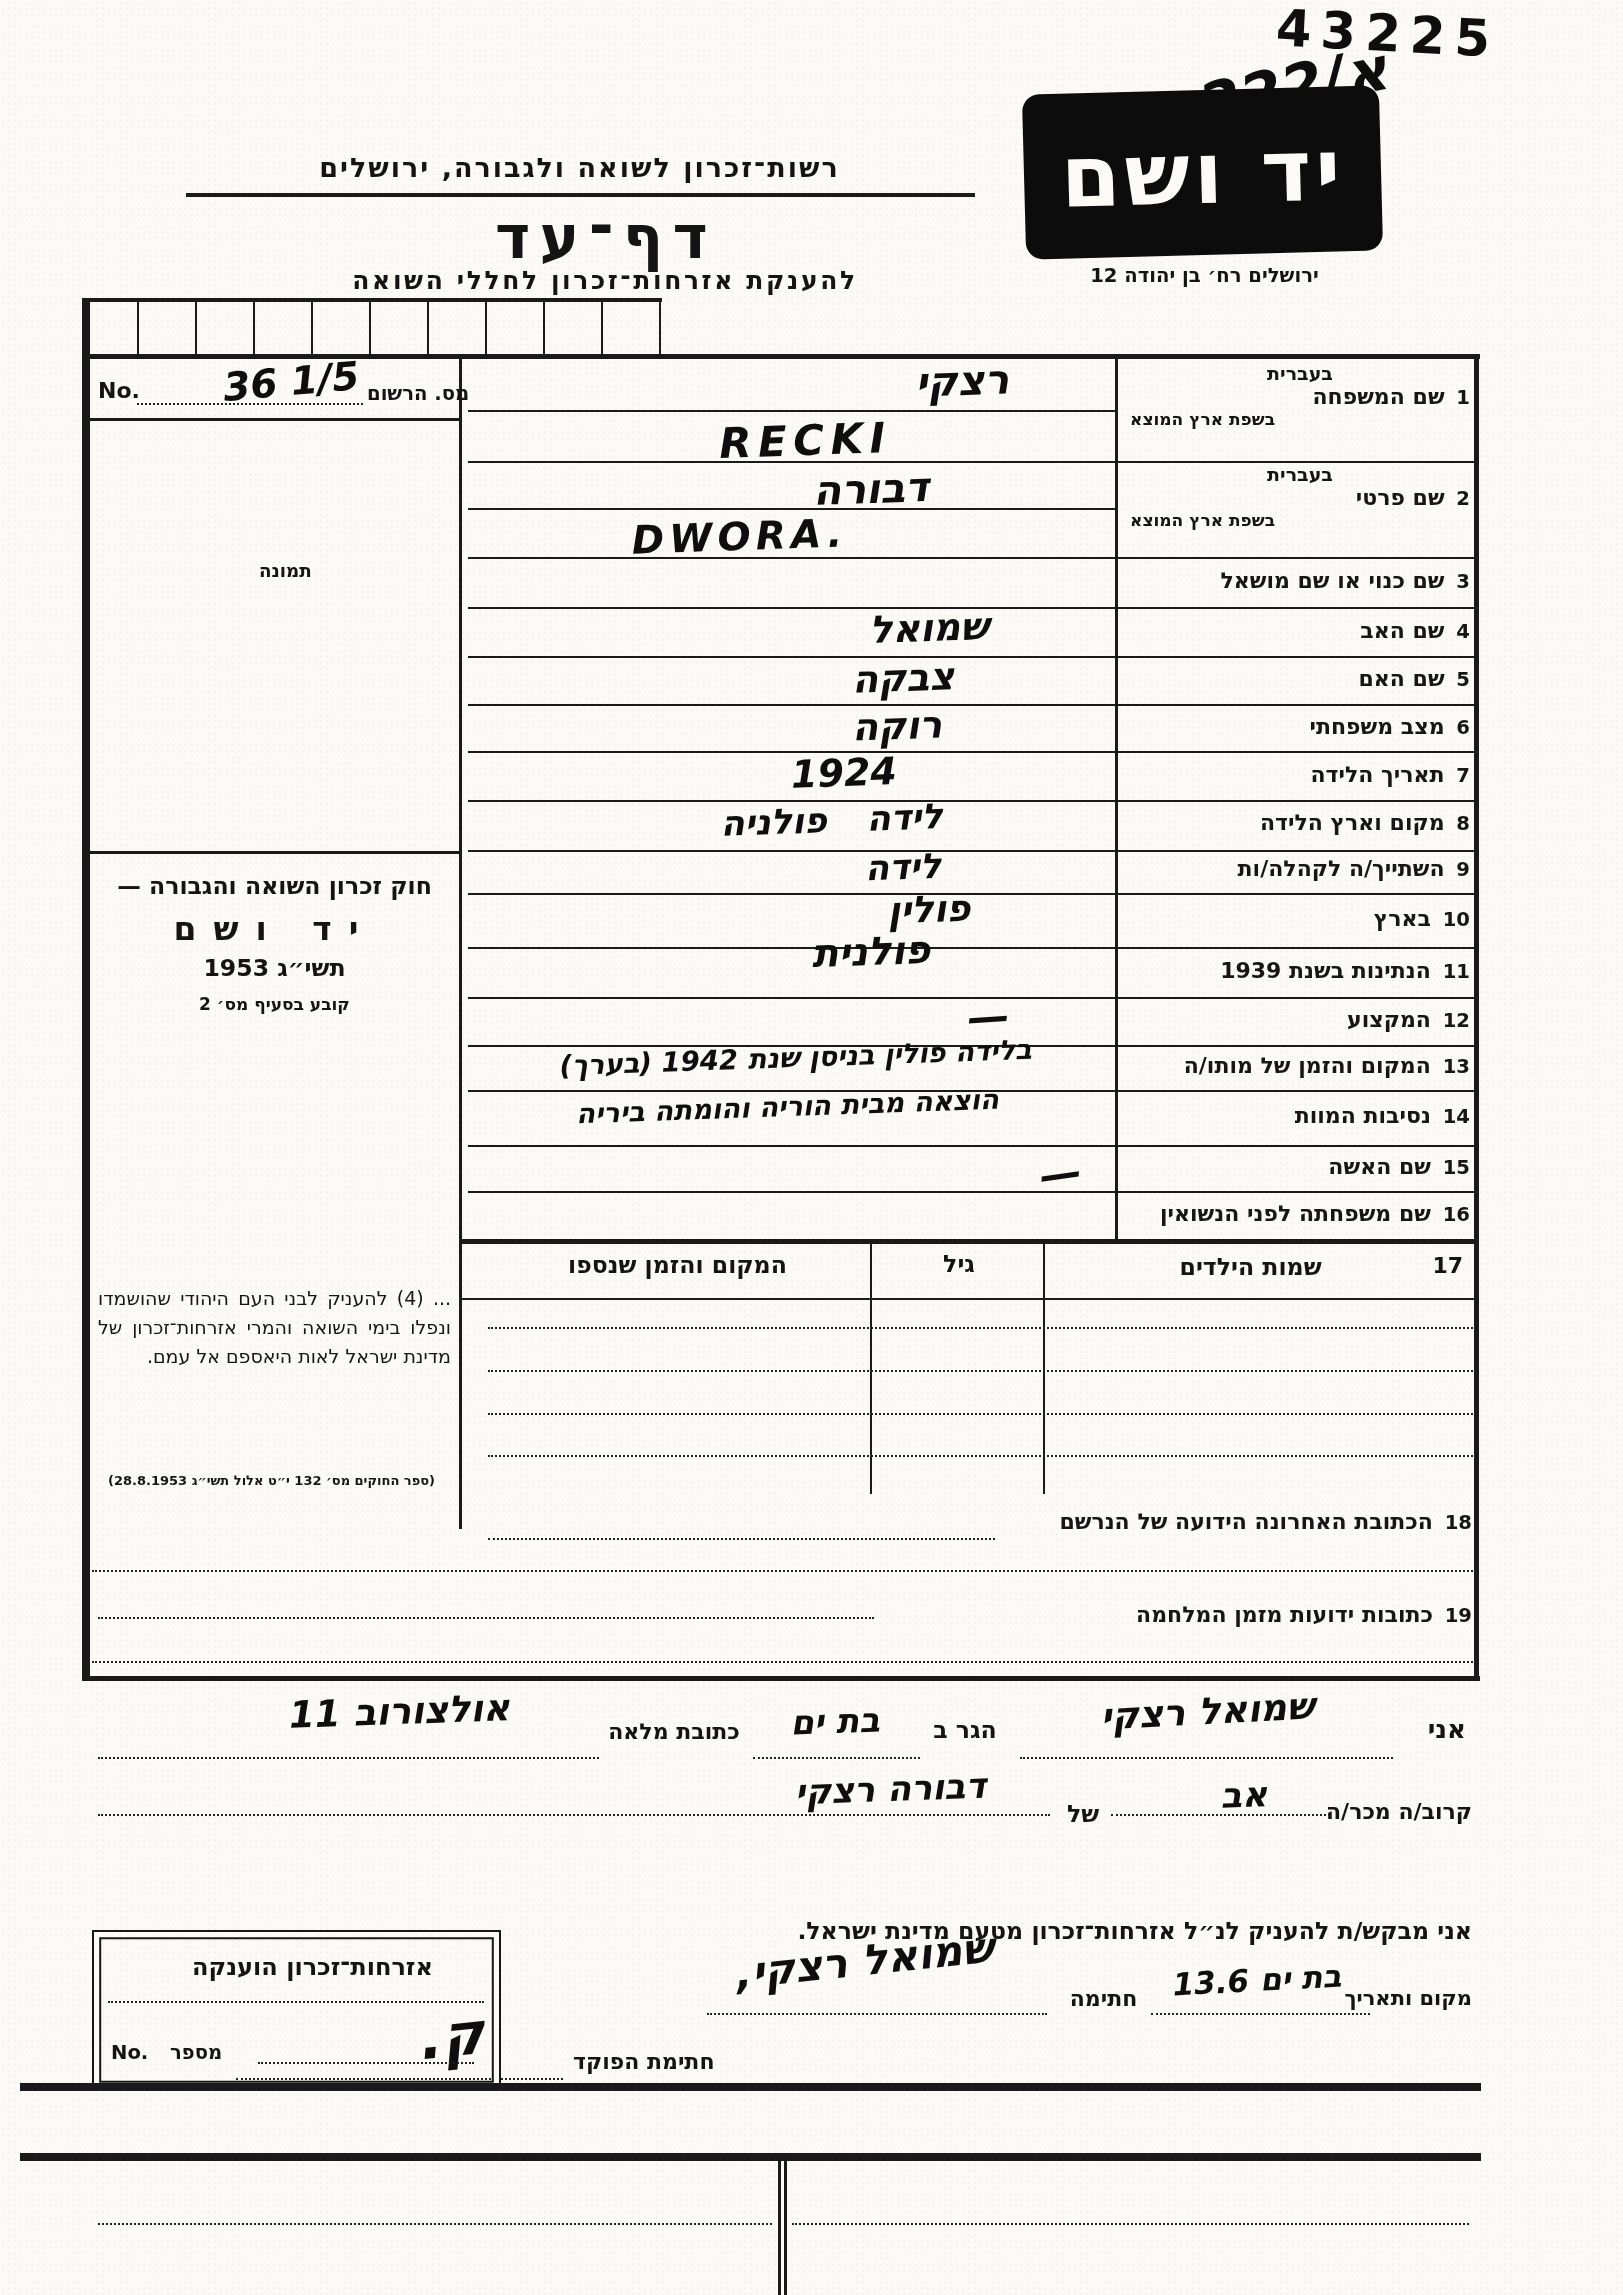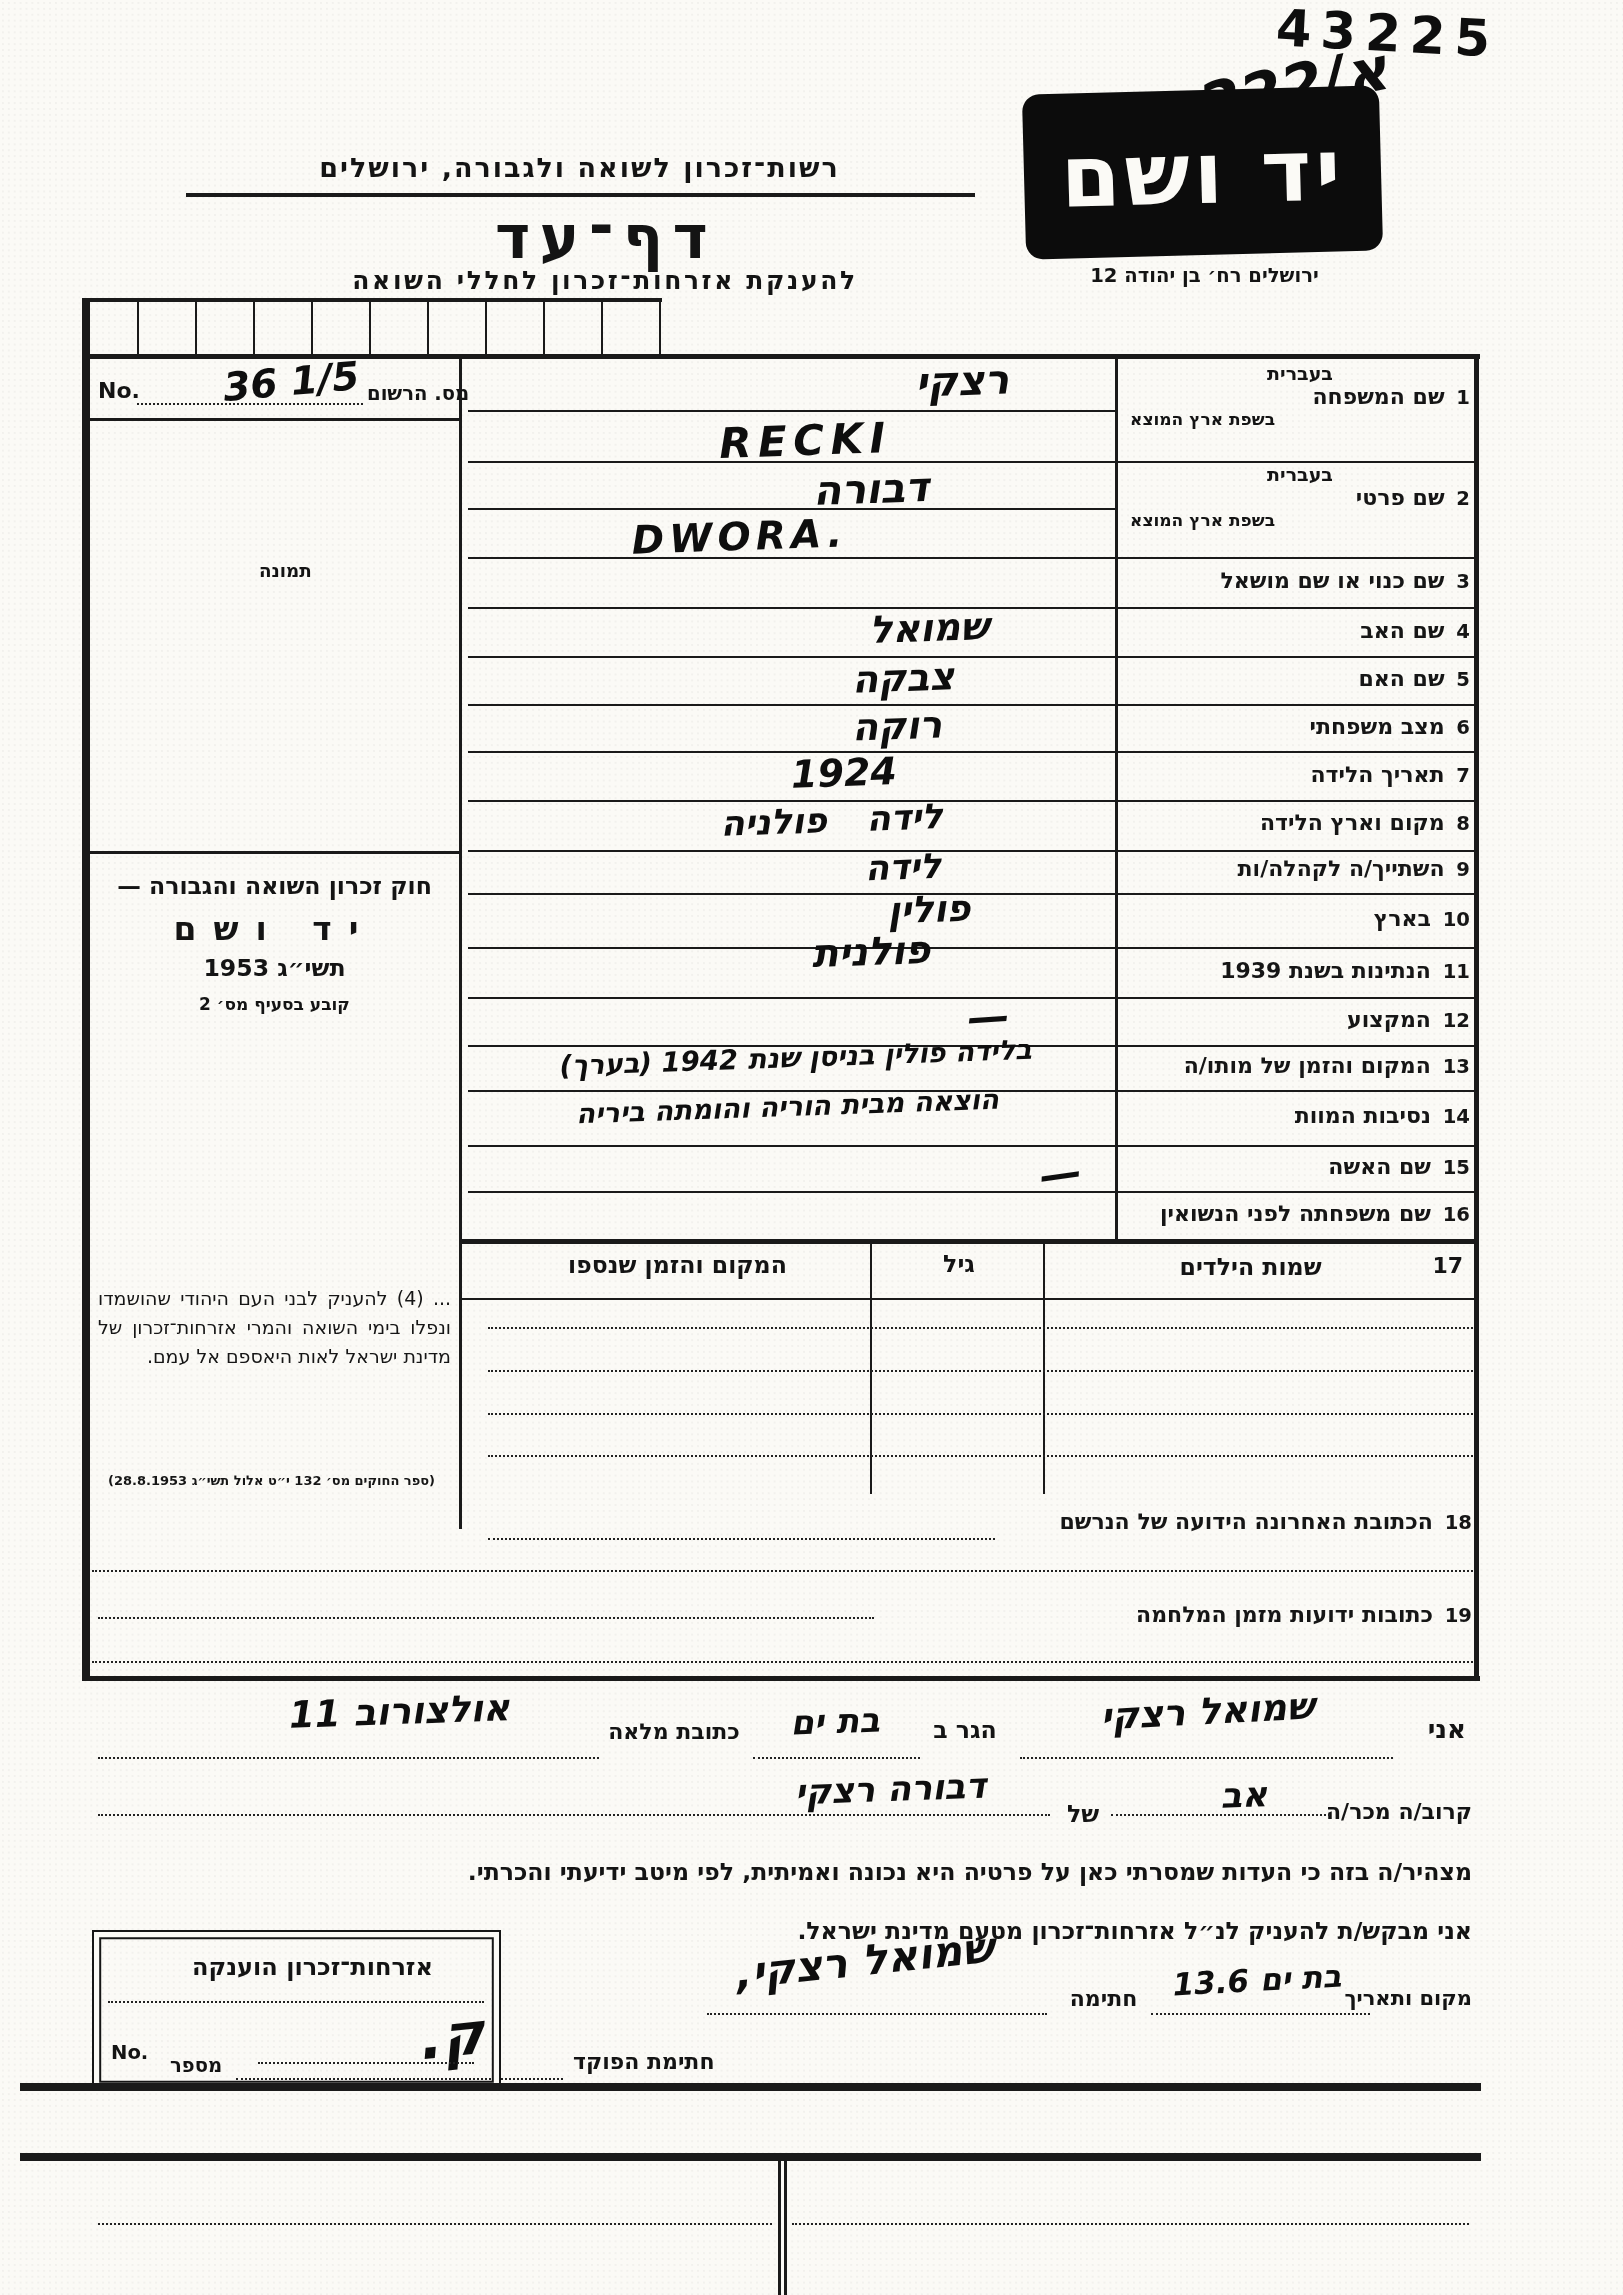--- a/index.html
+++ b/index.html
@@ -216,38 +216,37 @@
   <div class="abs hw ctr nw" style="left:190px;top:1690px;width:419px;font-size:37px;transform:rotate(-2deg);">אולצורוב 11</div>
   <div class="abs dots" style="left:98px;top:1757px;width:501px;"></div>
 
   <div class="abs lbl nw" style="right:151px;top:1799px;font-size:22px;">קרוב/ה מכר/ה</div>
   <div class="abs hw ctr nw" style="left:1198px;top:1775px;width:92px;font-size:35px;">אב</div>
   <div class="abs dots" style="left:1111px;top:1814px;width:219px;"></div>
   <div class="abs lbl ctr nw" style="left:1057px;top:1800px;width:52px;font-size:23.6px;">של</div>
   <div class="abs hw ctr nw" style="left:740px;top:1769px;width:301px;font-size:35px;transform:rotate(-2deg);">דבורה רצקי</div>
   <div class="abs dots" style="left:98px;top:1814px;width:952px;"></div>
 
-  <div class="abs lbl nw" style="right:151px;top:1858px;font-size:23.6px;">מצהיר/ה בזה כי העדות שמסרתי כאן על פרטיה היא נכונה ואמיתית, לפי מיטב ידיעתי והכרתי.</div>
   <div class="abs lbl nw" style="right:151px;top:1917px;font-size:23.6px;">אני מבקש/ת להעניק לנ״ל אזרחות־זכרון מטעם מדינת ישראל.</div>
 
   <div class="abs lbl nw" style="right:151px;top:1986px;font-size:21px;">מקום ותאריך</div>
   <div class="abs hw ctr nw" style="left:1139px;top:1962px;width:236px;font-size:31px;transform:rotate(-3deg);">בת ים 13.6</div>
   <div class="abs dots" style="left:1151px;top:2013px;width:219px;"></div>
   <div class="abs lbl ctr nw" style="left:1064px;top:1986px;width:79px;font-size:22px;">חתימה</div>
   <div class="abs hw ctr nw" style="left:668px;top:1936px;width:393px;font-size:42px;transform:rotate(-6deg);">שמואל רצקי,</div>
   <div class="abs dots" style="left:707px;top:2013px;width:340px;"></div>
   <div class="abs lbl nw" style="left:573px;top:2049px;font-size:22px;">חתימת הפוקד</div>
   <div class="abs hw ctr nw" style="left:406px;top:2002px;width:92px;font-size:58px;transform:rotate(-6deg);">ק.</div>
   <div class="abs dots" style="left:236px;top:2078px;width:327px;"></div>
 
   <div class="abs dbox" style="left:92px;top:1930px;width:405px;height:156px;">
     <div class="abs lbl ctr nw" style="left:16px;top:21px;width:100%;font-size:24px;">אזרחות־זכרון הוענקה</div>
     <div class="abs dots" style="left:14.4px;top:69px;width:376px;"></div>
     <div class="abs lbl nw" style="left:17px;top:109px;font-size:19.6px;" dir="ltr">No.</div>
-    <div class="abs lbl nw" style="left:76px;top:109px;font-size:19.6px;margin-top:13px;">מספר</div>
+    <div class="abs lbl nw" style="left:76px;top:109px;font-size:19.6px;">מספר</div>
     <div class="abs dots" style="left:164px;top:130px;width:216px;"></div>
   </div>
 
   <div class="abs line" style="left:19.6px;top:2083px;width:1461px;height:7.9px;"></div>
   <div class="abs line" style="left:19.6px;top:2153px;width:1461px;height:7.9px;"></div>
   <div class="abs line" style="left:778px;top:2161px;width:2.6px;height:134px;"></div>
   <div class="abs line" style="left:784px;top:2161px;width:2.6px;height:134px;"></div>
   <div class="abs dots" style="left:98px;top:2223px;width:674px;"></div>
   <div class="abs dots" style="left:792px;top:2223px;width:677px;"></div>
 

